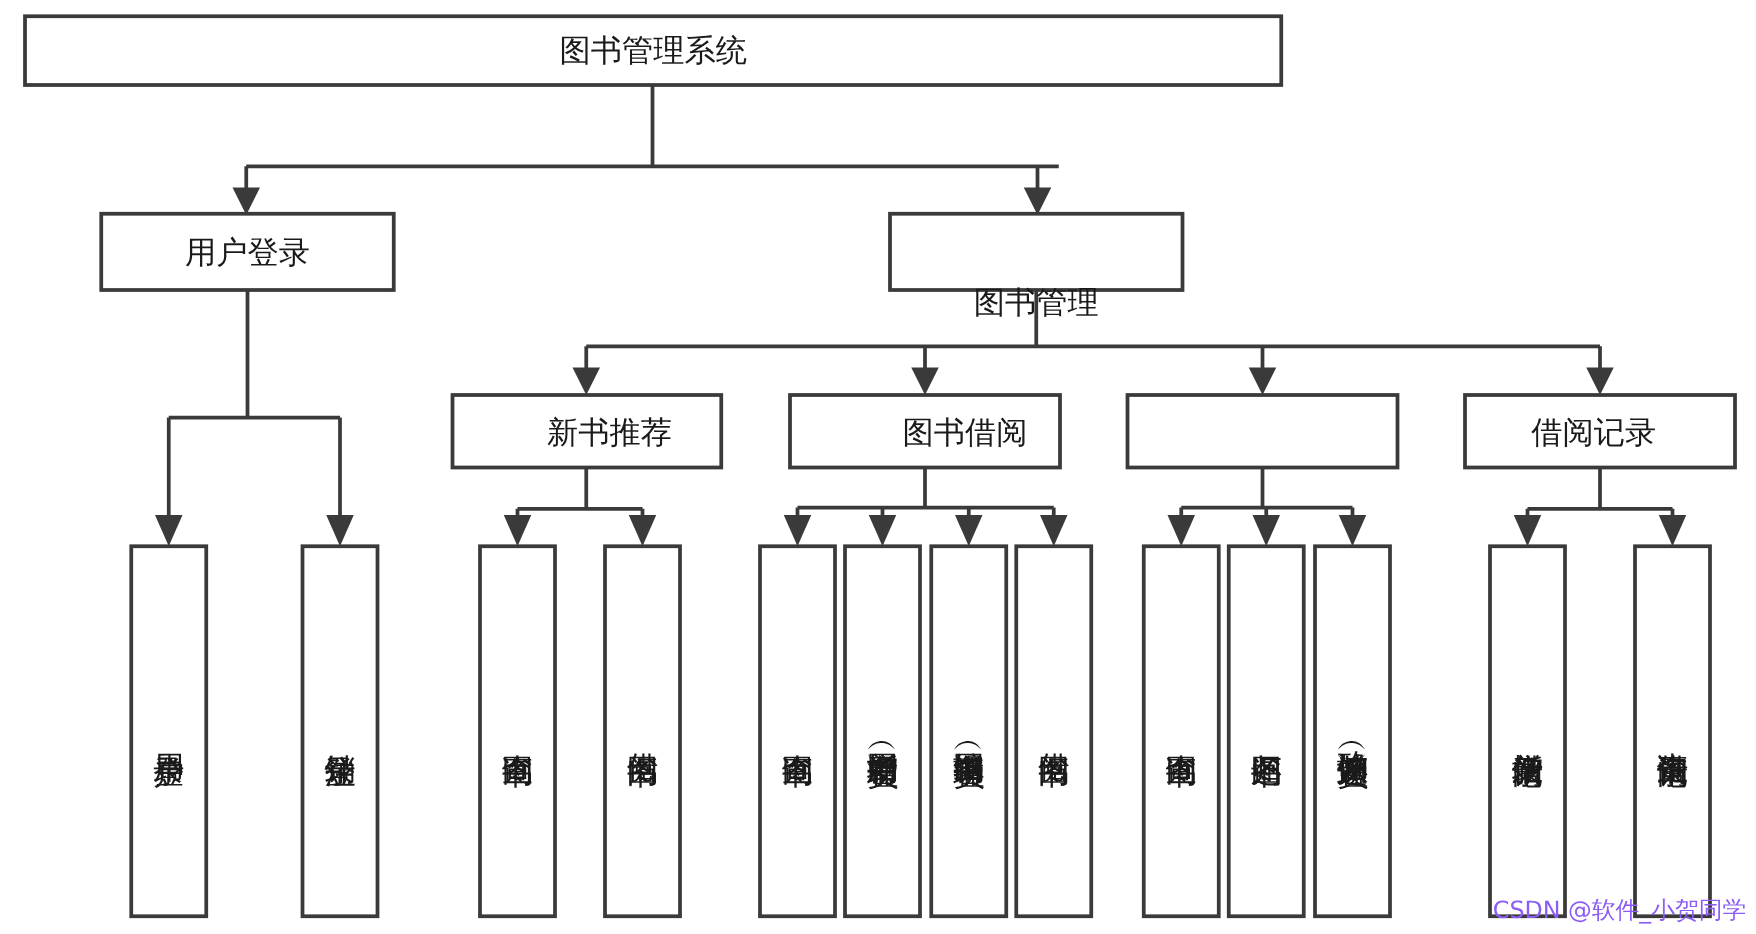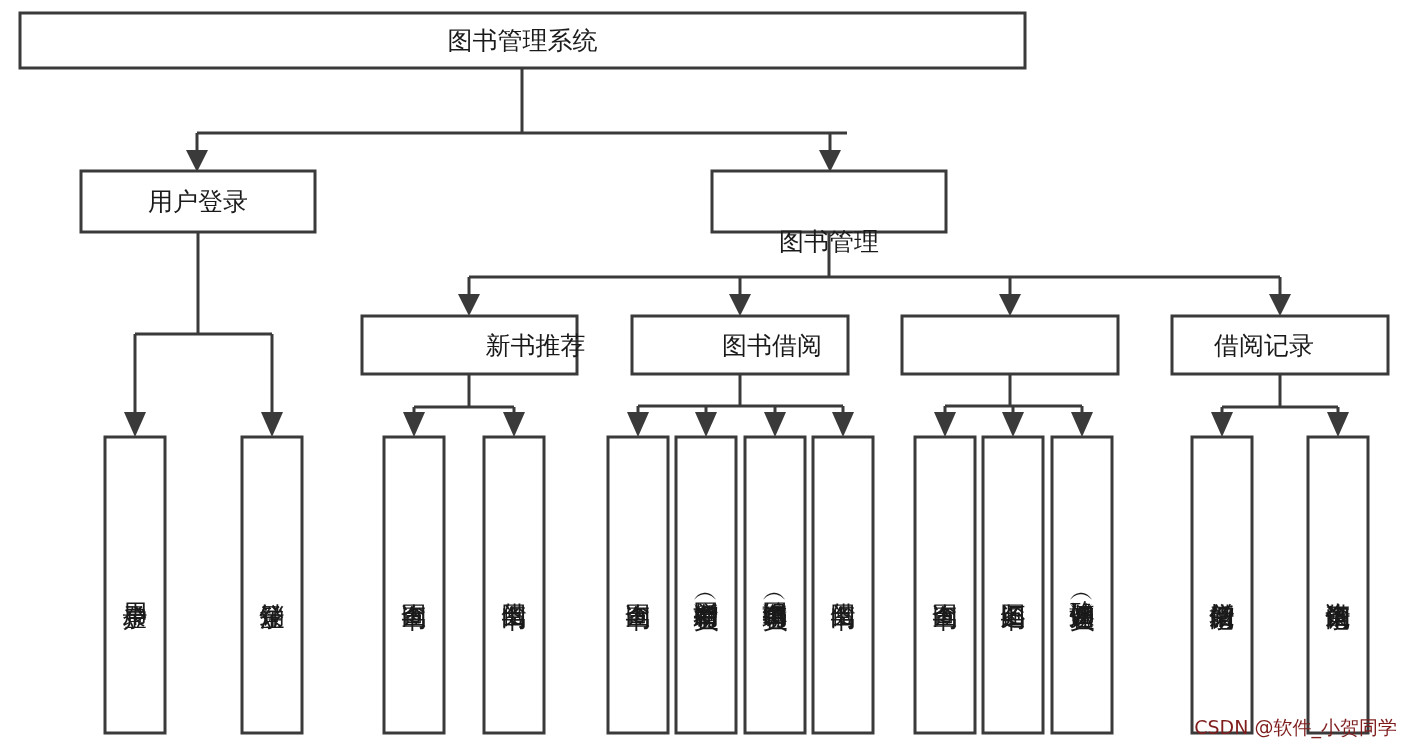--- a/index.html
+++ b/index.html
@@ -69,21 +69,21 @@
     font-size: 25px;
     color: #1a1a1a;
     white-space: nowrap;
   }
   #watermark {
     position: absolute;
     right: 8px;
     bottom: 6px;
     font-family: "DejaVu Sans", "Liberation Sans", sans-serif;
     font-size: 19px;
-    color: #7f1d1d;
+    color: #8b5cf6;
     white-space: nowrap;
     pointer-events: none;
   }
 </style>
 </head>
 <body>
 
 <div id="diagram-root">
 
   <svg class="flow" viewBox="0 0 1405 747" xmlns="http://www.w3.org/2000/svg">
@@ -196,30 +196,30 @@
   </div>
 
   <div class="h-text-wrap" style="left:81px; top:171px; width:234px; height:61px;">
     <span class="h-text">用户登录</span>
   </div>
 
   <div class="h-text-wrap" style="left:712px; top:171px; width:234px; height:61px;margin-top:40px;">
     <span class="h-text">图书管理</span>
   </div>
 
-  <div class="h-text-wrap" style="left:362px; top:316px; width:251px; height:58px;padding-left:48px;">
+  <div class="h-text-wrap" style="left:362px; top:316px; width:251px; height:58px;">
     <span class="h-text">新书推荐</span>
   </div>
 
   <div class="h-text-wrap" style="left:632px; top:316px; width:216px; height:58px;padding-left:32px;">
     <span class="h-text">图书借阅</span>
   </div>
 
 
-  <div class="h-text-wrap" style="left:1172px; top:316px; width:184px; height:58px;">
+  <div class="h-text-wrap" style="left:1172px; top:316px; width:184px; height:58px;padding-left:11px;">
     <span class="h-text">借阅记录</span>
   </div>
 
   <div class="vert-text-wrap" style="left:105px; top:437px; width:60px; height:296px;">
     <span class="vert-text">用户登录</span>
   </div>
 
   <div class="vert-text-wrap" style="left:242px; top:437px; width:60px; height:296px;">
     <span class="vert-text">注销登录</span>
   </div>

